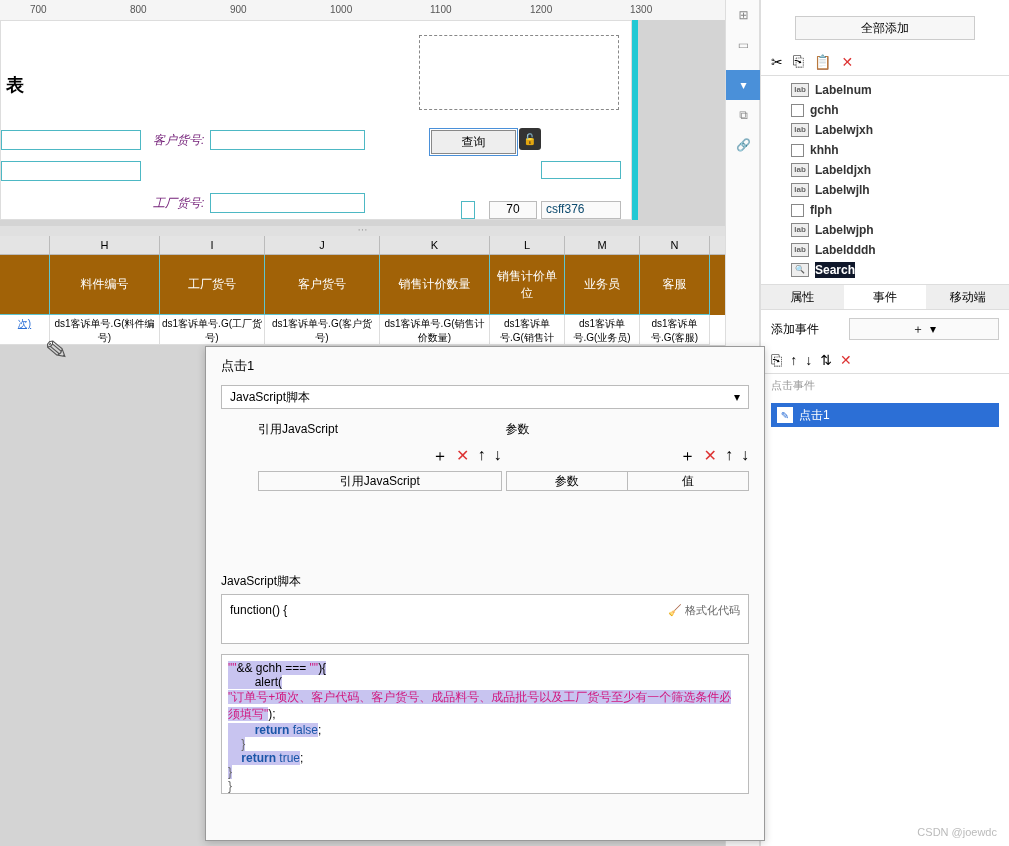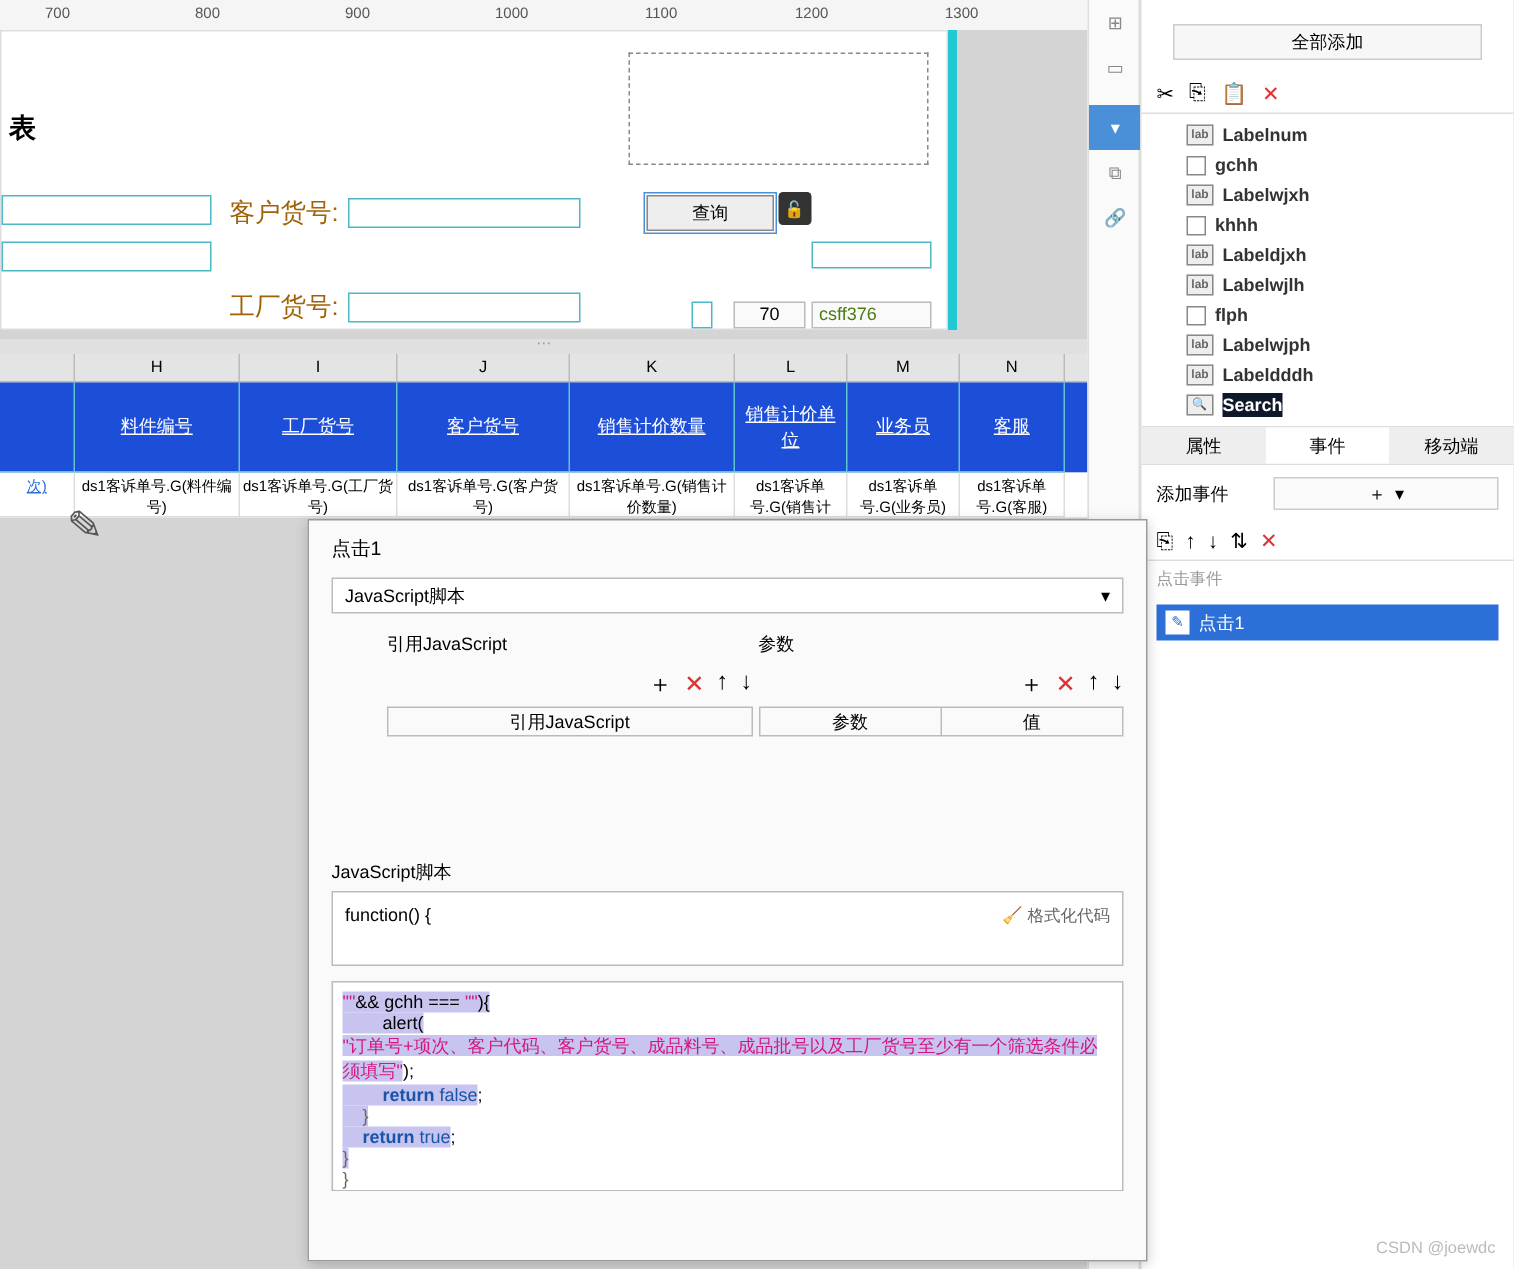--- a/index.html
+++ b/index.html
@@ -9,56 +9,56 @@
 .ruler { position: absolute; top: 0; left: 0; width: 725px; height: 32px; background: #f5f5f5; border-bottom: 1px solid #ccc; padding-left: 43px; }
 .ruler-tick { position: absolute; top: 4px; font-size: 10px; color: #555; }
 .marker-label { position: absolute; top: 25px; left: 420px; font-size: 10px; color: #5b7fa8; }
 
 
 .canvas { position: absolute; top: 20px; left: 0; width: 725px; height: 826px; background: #d4d4d4; }
 .white-area { position: absolute; top: 0; left: 0; width: 632px; height: 200px; background: #fff; border: 1px solid #ddd; }
 .cyan-bar { position: absolute; top: 0; left: 632px; width: 6px; height: 200px; background: #22c9d4; }
 
 .form-row { position: absolute; display: flex; align-items: center; gap: 6px; }
-.form-label { font-size: 17px; color: #a16207; }
+.form-label { font-size: 12px; color: #701a75; font-style: italic; }
 .form-input { width: 155px; height: 20px; border: 1px solid #4db8c4; background: #fff; padding: 0 4px; }
 
 .title-text { position: absolute; top: 52px; left: 5px; font-size: 18px; font-weight: bold; }
 
 .search-btn-wrap { position: absolute; top: 107px; left: 428px; }
 .search-btn { width: 85px; height: 24px; border: 1px solid #888; background: #eee; cursor: pointer; }
 .lock-icon { position: absolute; top: 107px; left: 518px; width: 22px; height: 22px; background: #333; border-radius: 3px; display: flex; align-items: center; justify-content: center; color: #fff; font-size: 11px; }
 
 .small-box { position: absolute; border: 1px solid #bbb; background: #fafafa; height: 18px; }
 .small-input { position: absolute; border: 1px solid #4db8c4; background: #fff; height: 18px; }
 
 .dotted-outline { position: absolute; top: 14px; left: 418px; width: 200px; height: 75px; border: 1px dashed #888; }
 
 
 .drag-bar { position: absolute; top: 206px; left: 0; width: 725px; height: 10px; background: #e0e0e0; text-align: center; font-size: 10px; color: #999; line-height: 8px; cursor: ns-resize; }
 
 
 .table-wrap { position: absolute; top: 216px; left: 0; width: 725px; }
 .col-letters { display: flex; background: #e4e4e4; border-bottom: 1px solid #bbb; }
 .col-letters div { border-right: 1px solid #bbb; text-align: center; height: 18px; line-height: 18px; font-size: 11px; }
-.table-header-row { display: flex; background: #1d4ed8; color: #fff; text-decoration: underline; }
+.table-header-row { display: flex; background: #a16207; color: #fff; }
 .table-header-row div { border-right: 1px solid #5ec5d0; border-bottom: 1px solid #5ec5d0; display: flex; align-items: center; justify-content: center; text-align: center; height: 60px; padding: 4px; font-size: 12px; }
 .data-row { display: flex; background: #fff; }
 .data-row div { border-right: 1px solid #ddd; border-bottom: 1px solid #ddd; text-align: center; height: 30px; font-size: 10px; padding: 2px; overflow: hidden; }
 
 .pencil-icon { position: absolute; top: 314px; left: 45px; font-size: 28px; color: #555; transform: rotate(-5deg); }
 
 
 .vtoolbar { position: absolute; top: 0; left: 725px; width: 35px; height: 846px; background: #fafafa; border-left: 1px solid #ddd; border-right: 1px solid #ddd; }
 .vtoolbar-btn { width: 35px; height: 30px; display: flex; align-items: center; justify-content: center; color: #888; cursor: pointer; }
 .vtoolbar-btn.active { background: #4a90d9; color: #fff; }
 
 
 .right-panel { position: absolute; top: 0; left: 760px; width: 249px; height: 846px; background: #fff; border-left: 1px solid #ddd; }
-.add-all-btn { margin: 8px auto; display: block; width: 206px; height: 24px; border: 1px solid #ccc; background: #f7f7f7; cursor: pointer; }
+.add-all-btn { margin: 8px auto; display: block; width: 180px; height: 24px; border: 1px solid #ccc; background: #f7f7f7; cursor: pointer; }
 
 .icon-toolbar { height: 28px; border-bottom: 1px solid #ddd; display: flex; align-items: center; gap: 10px; padding: 0 10px; }
 .icon-toolbar span { cursor: pointer; font-size: 14px; }
 
 .tree-list { padding: 4px 10px 4px 30px; font-weight: bold; }
 .tree-item { display: flex; align-items: center; gap: 6px; height: 20px; cursor: pointer; font-size: 11px; color: #333; }
 .tree-item .badge { width: 18px; height: 14px; border: 1px solid #888; background: #eee; font-size: 8px; text-align: center; line-height: 12px; color: #666; }
 .tree-item .checkbox { width: 13px; height: 13px; border: 1px solid #888; background: #fff; }
 .tree-item.selected span.label { background: #0f172a; color: #fff; padding: 1px 0; }
 
@@ -144,21 +144,21 @@
     </div>
 
     <div class="search-btn-wrap" style="border:1px solid #4a90d9; padding:1px;">
       <button class="search-btn">查询</button>
     </div>
     <div class="lock-icon">🔓</div>
 
     <div class="small-input" style="top:140px; left:540px; width:80px;"></div>
     <div class="small-input" style="top:180px; left:460px; width:14px;"></div>
     <div class="small-box" style="top:180px; left:488px; width:48px; text-align:center;">70</div>
-    <div class="small-box" style="top:180px; left:540px; width:80px; padding:0 4px; color:#4d7c0f;">csff376</div>
+    <div class="small-box" style="top:180px; left:540px; width:80px; padding:0 4px; color:#0c4a6e;">csff376</div>
   </div>
   <div class="cyan-bar"></div>
 
   <div class="drag-bar">⋯</div>
 
   <div class="table-wrap">
     <div class="col-letters">
       <div style="width:50px"></div>
       <div style="width:110px">H</div>
       <div style="width:105px">I</div>

